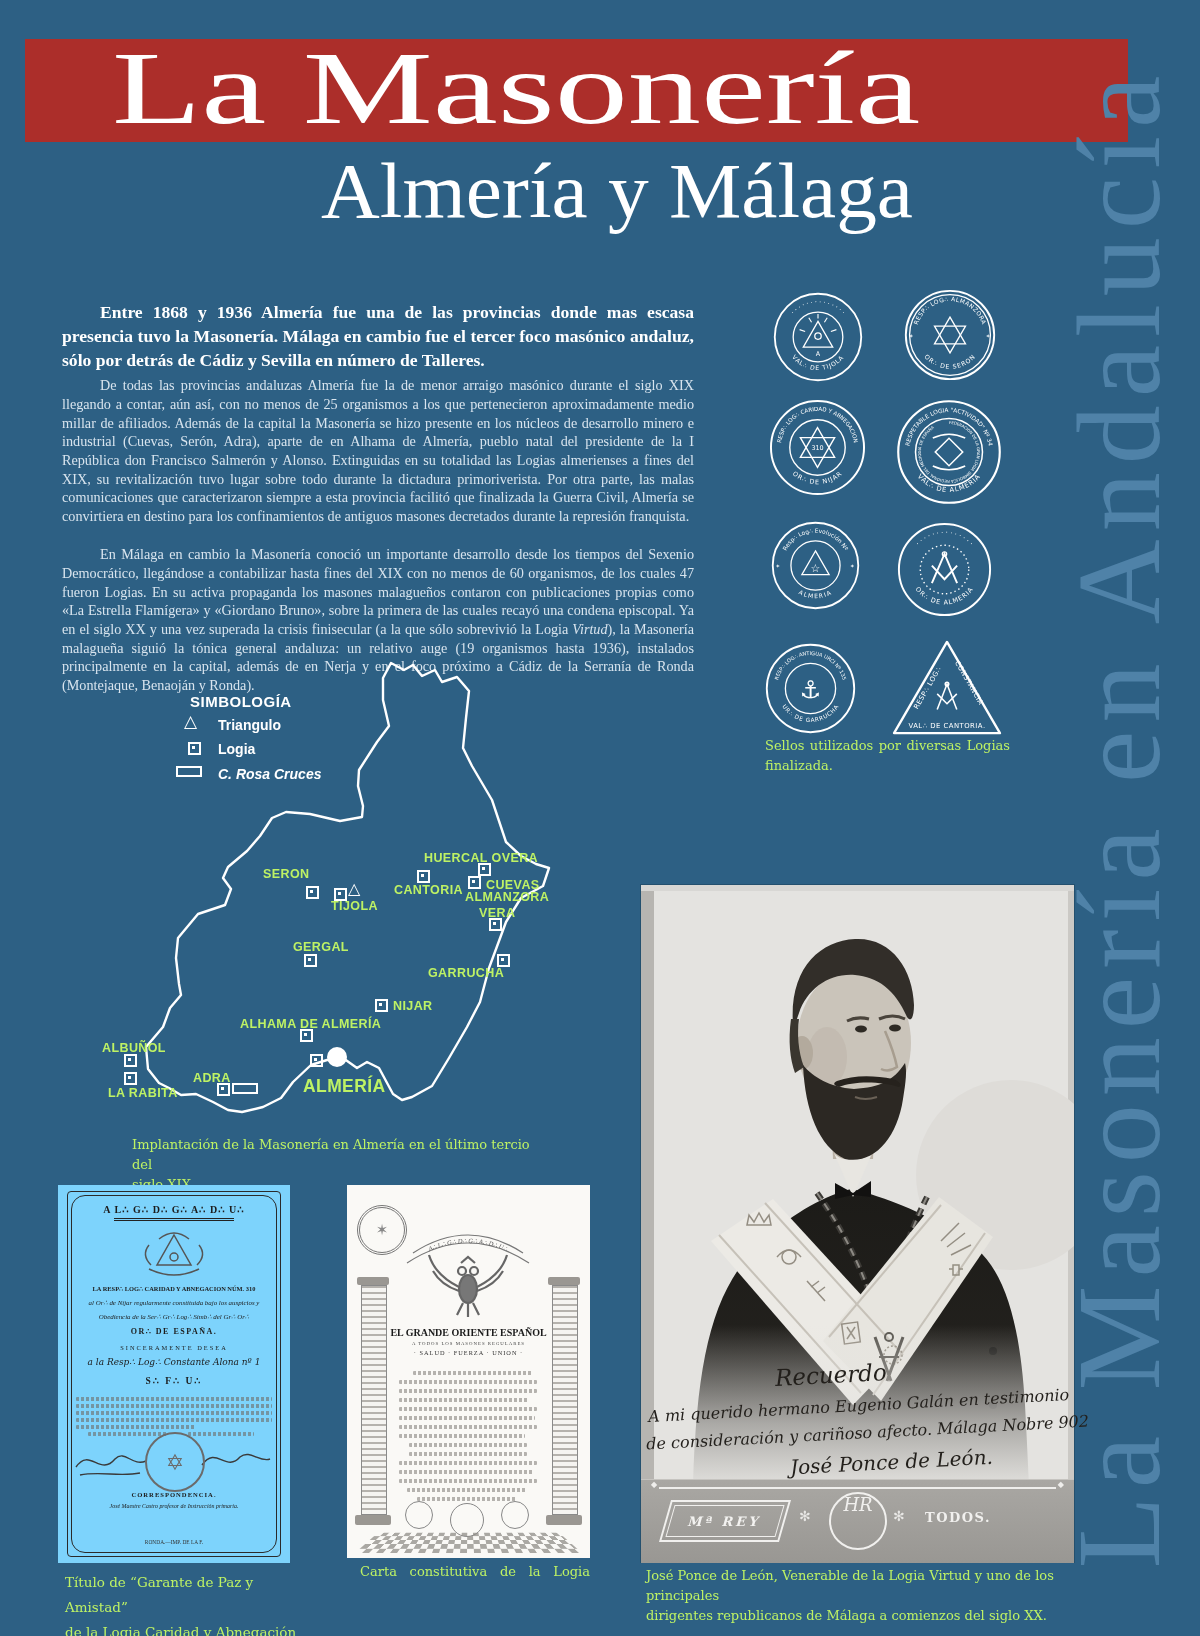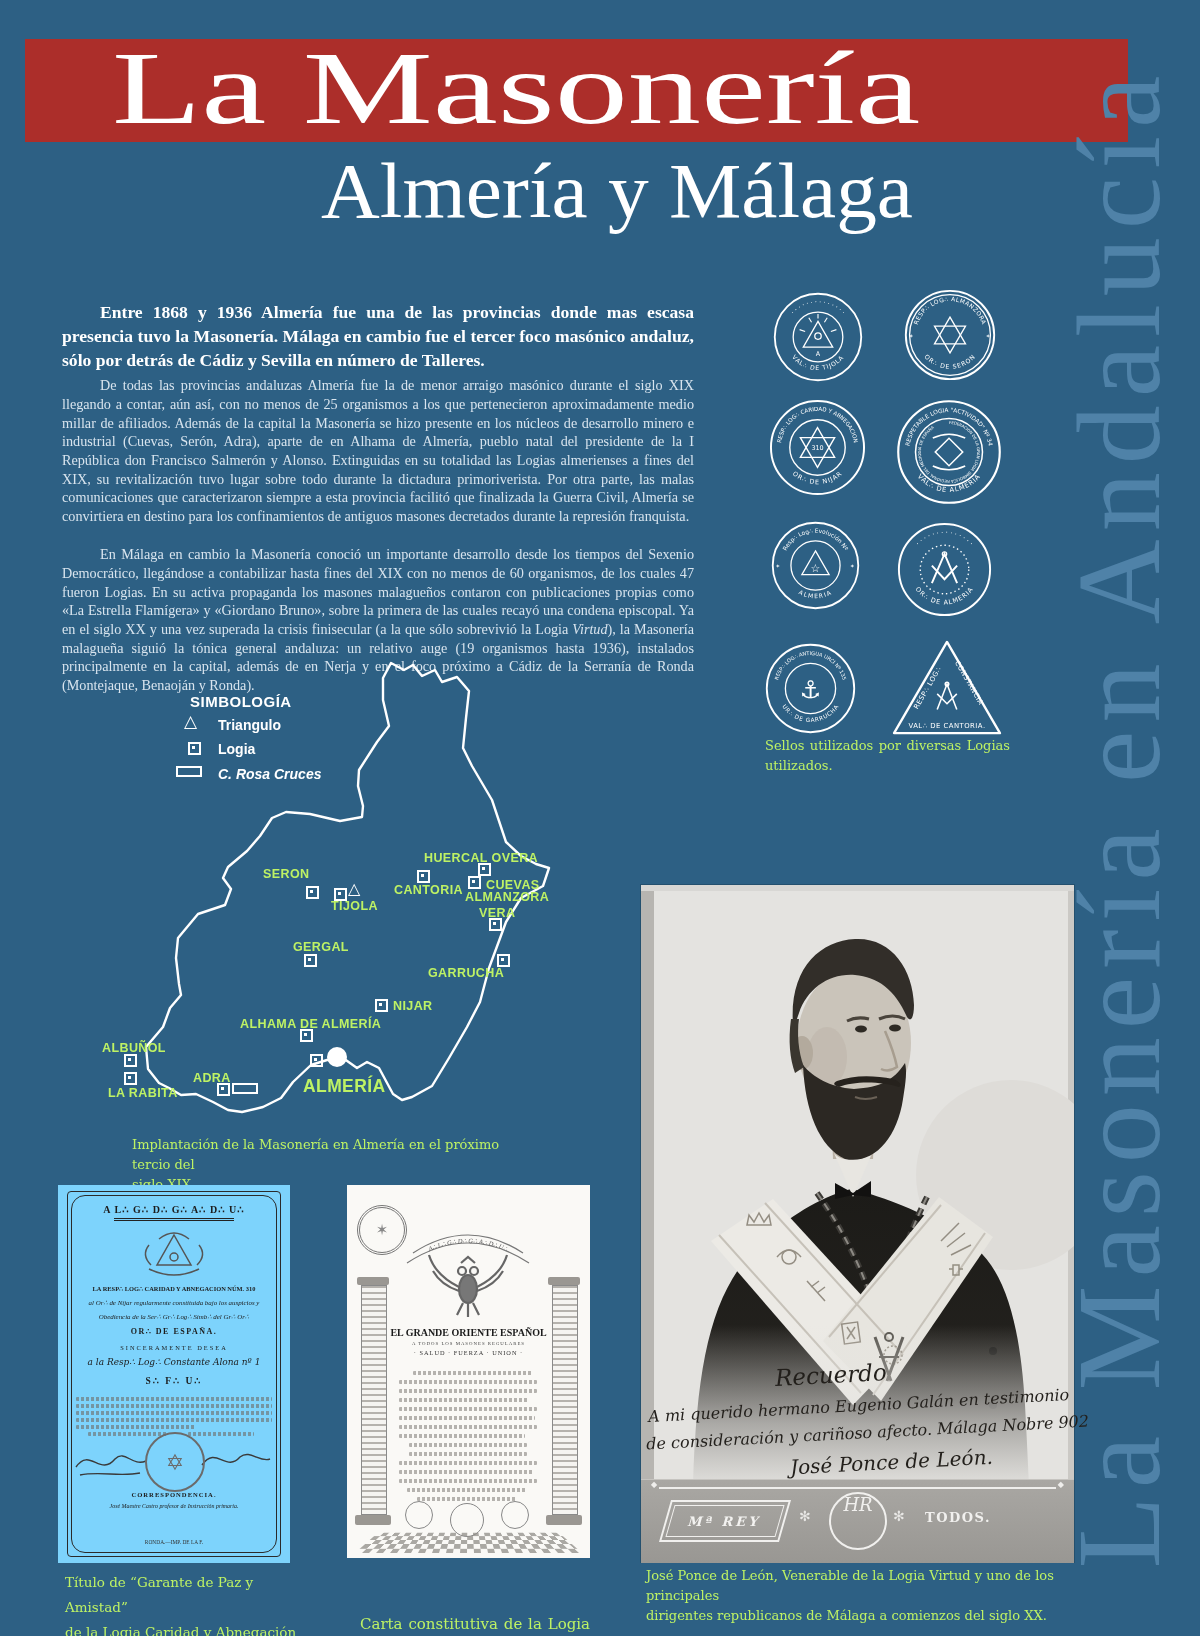--- a/index.html
+++ b/index.html
@@ -109,21 +109,21 @@
   <span class="lg" style="left:124px;top:1072px;"></span>
   <div class="town" style="left:108px;top:1086px;">LA RABITA</div>
   <div class="town" style="left:193px;top:1071px;">ADRA</div>
   <span class="lg" style="left:217px;top:1083px;"></span>
   <span class="rosa" style="left:232px;top:1083px;"></span>
   <span class="lg" style="left:310px;top:1054px;"></span>
   <span class="capdot" style="left:327px;top:1047px;"></span>
   <div class="town" style="left:303px;top:1076px;font-size:17.5px;">ALMERÍA</div>
 
   <div class="cap" style="left:132px;top:1135px;width:400px;">
-    <div>Implantación de la Masonería en Almería en el próximo tercio del</div>
+    <div>Implantación de la Masonería en Almería en el último tercio del</div>
     <div>siglo XIX.</div>
   </div>
 
   <svg class="seal" style="left:772px;top:291px;" width="92" height="92" viewBox="-50 -50 100 100">
     <defs>
         <path id="t0" d="M -36 0 A 36 36 0 0 1 36 0"></path>
         <path id="b0" d="M -36 0 A 36 36 0 0 0 36 0"></path>
       </defs>
     <circle r="47" class="sc"></circle>
       <circle r="27" class="sthin"></circle>
@@ -236,21 +236,21 @@
         <path d="M 50 58 L 60 68 L 70 58"></path>
         <circle cx="60" cy="48" r="1.8"></circle>
     </g>
     <text transform="translate(30,74) rotate(-60)" font-size="7" letter-spacing=".5">RESP∴ LOG∴</text>
     <text transform="translate(68,26) rotate(60)" font-size="7" letter-spacing=".5">CONSTANCIA</text>
     <text x="60" y="93" font-size="7" text-anchor="middle" letter-spacing=".5">VAL∴ DE CANTORIA.</text>
   </svg>
 
   <div class="cap" style="left:765px;top:736px;width:245px;">
     <div style="text-align:justify;text-align-last:justify;">Sellos utilizados por diversas Logias</div>
-    <div>utilizados.</div>
+    <div>finalizada.</div>
   </div>
 
   <div id="photo">
     <svg width="433" height="677" viewBox="0 0 433 677">
       <defs>
         <linearGradient id="coatG" x1="0" y1="0" x2="0" y2="1">
           <stop offset="0" stop-color="#1c1b18"></stop>
             <stop offset=".75" stop-color="#262420"></stop>
             <stop offset="1" stop-color="#45423a"></stop>
         </linearGradient>
@@ -443,15 +443,15 @@
     <div style="position:absolute;left:8px;bottom:5px;width:227px;height:34px;opacity:.75;
          background-image:linear-gradient(45deg,#8f8c87 25%,transparent 25%,transparent 75%,#8f8c87 75%),linear-gradient(45deg,#8f8c87 25%,transparent 25%,transparent 75%,#8f8c87 75%);
          background-size:14px 14px;background-position:0 0,7px 7px;
          transform:perspective(90px) rotateX(42deg);transform-origin:50% 100%;"></div>
   </div>
 
   <div class="cap" style="left:65px;top:1570px;width:250px;font-size:13.5px;line-height:25px;">
     <div>Título de “Garante de Paz y Amistad”</div>
     <div>de la Logia Caridad y Abnegación de</div>
   </div>
-  <div class="cap" style="left:360px;top:1572px;width:230px;font-size:15px;text-align:justify;text-align-last:justify;margin-top:42px;">Carta constitutiva de la Logia</div>
+  <div class="cap" style="left:360px;top:1520px;width:230px;font-size:13px;text-align:justify;text-align-last:justify;margin-top:42px;">Carta constitutiva de la Logia</div>
 
 </div>
 
 </body></html>

